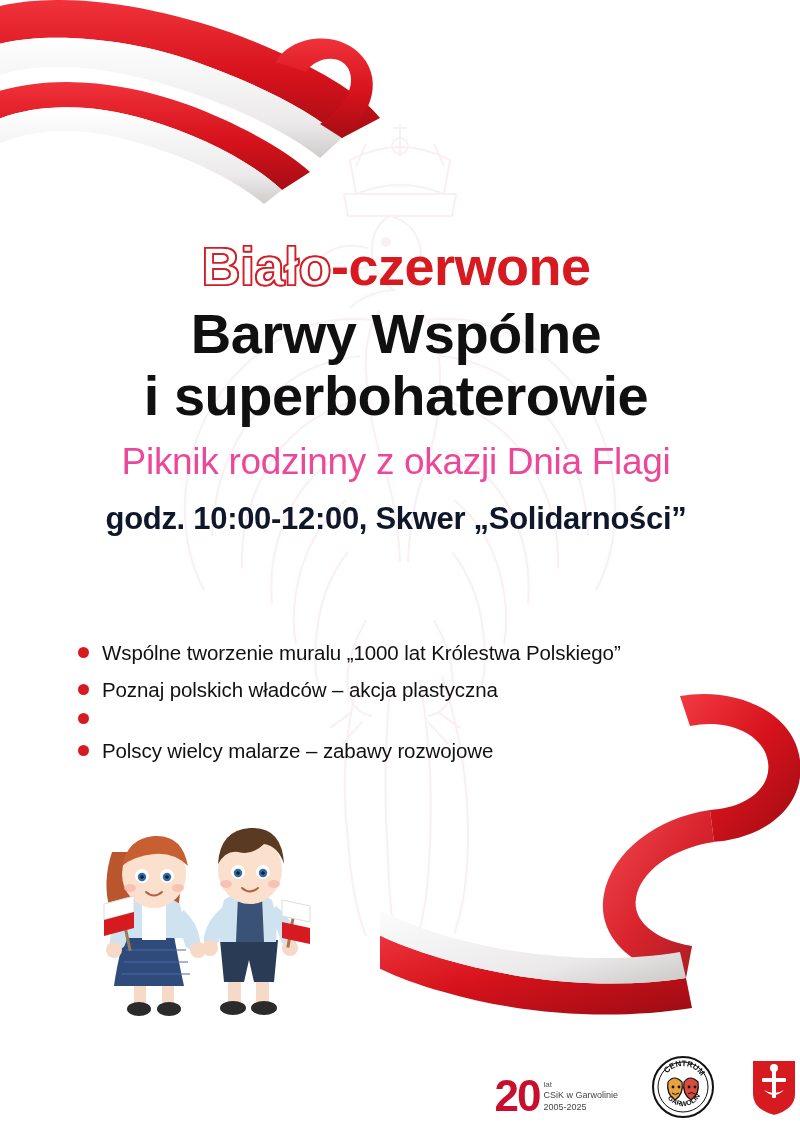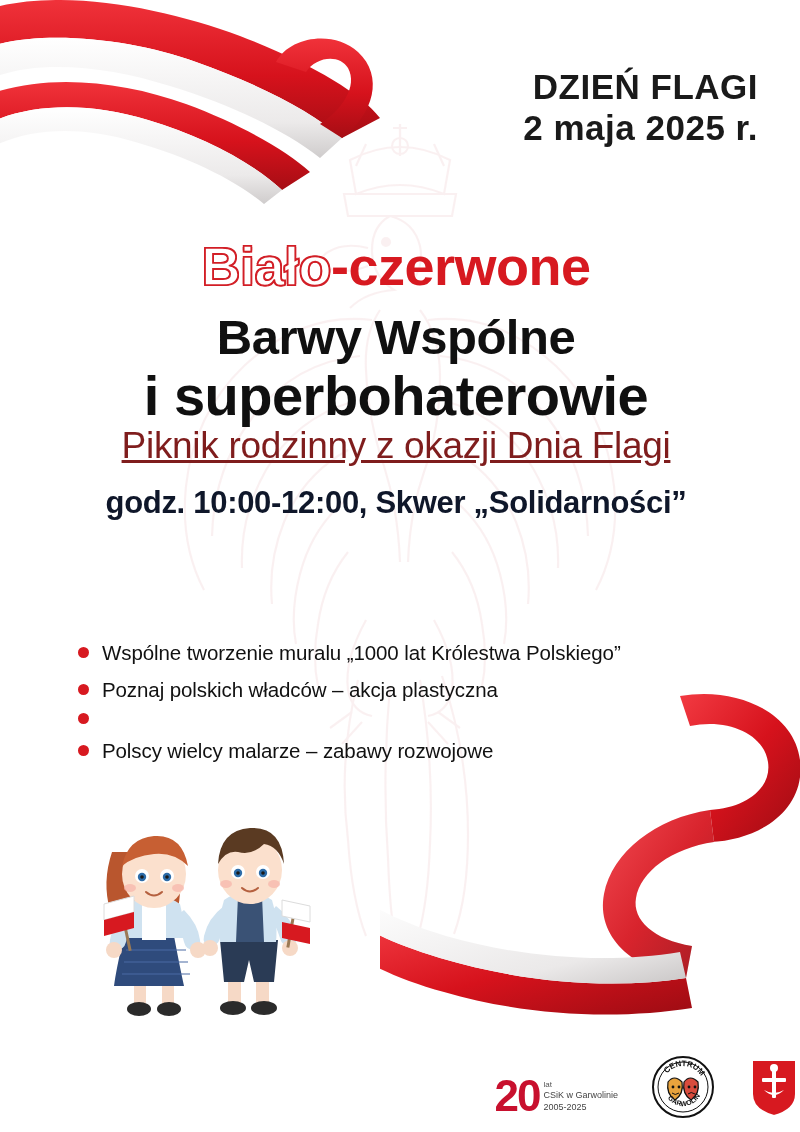--- a/index.html
+++ b/index.html
@@ -91,41 +91,41 @@
     text-shadow:
       1px 1px 0 #d21e26,
       -1px 1px 0 #d21e26,
       1px -1px 0 #d21e26,
       -1px -1px 0 #d21e26;
   }
   .title-1 .red-word {
     color: #d71920;
   }
   .title-2 {
-    font-size: 49px;
+    font-size: 56px;
     font-weight: bold;
     color: #101010;
     line-height: 1.06;
-    margin-top: 18px;
+    margin-top: 10px;
     letter-spacing: -0.5px;
   }
   .title-3 {
     font-size: 56px;
     font-weight: bold;
     color: #101010;
     line-height: 1.06;
     margin-top: 2px;
     letter-spacing: -0.5px;
   }
   .subtitle {
     font-size: 37px;
     font-weight: normal;
-    color: #7f1d1d;
+    color: #ec4899;
+    margin-top: 16px;
     letter-spacing: -0.3px;
-    text-decoration: underline;
   }
   .timeplace {
     font-size: 31px;
     font-weight: bold;
     color: #0f172a;
     margin-top: 18px;
     letter-spacing: -0.3px;
   }
 
   
@@ -306,24 +306,20 @@
       <path d="M310 36 C 348 28, 384 44, 388 72 C 392 98, 366 118, 330 120 L 330 152 C 382 150, 426 118, 420 70 L 300 6 Z" fill="url(#whiteg2)" opacity="0"></path>
 
       <path d="M330 120 C 276 128, 232 162, 224 204 C 216 246, 252 280, 306 288 L 312 256 C 274 250, 252 230, 256 208 C 260 182, 292 158, 334 152 Z" fill="url(#whiteg2)"></path>
       <path d="M334 152 C 292 158, 260 182, 256 208 C 252 230, 274 250, 312 256 L 306 288 C 252 280, 216 246, 224 204 C 232 162, 276 128, 330 120 Z" fill="url(#redg2)" opacity="0.92"></path>
 
       <path d="M306 288 C 230 300, 140 292, 60 268 C 20 256, -6 244, -20 234 L -20 268 C 0 280, 28 292, 64 302 C 146 326, 236 330, 312 318 Z" fill="url(#redg2)"></path>
       <path d="M-20 234 C -6 244, 20 256, 60 268 C 140 292, 230 300, 306 288 L 300 262 C 228 274, 142 268, 66 246 C 26 234, -2 220, -20 208 Z" fill="url(#whiteg2)"></path>
     </svg>
   </div>
 
-  <div class="header-block">
-    <div class="header-line1">DZIEŃ FLAGI</div>
-    <div class="header-line2">2 maja 2025 r.</div>
-  </div>
 
   <div class="title-block">
     <div class="title-1">
       <span class="white-word">Biało</span><span class="red-word">-czerwone</span>
     </div>
     <div class="title-2">Barwy Wspólne</div>
     <div class="title-3">i superbohaterowie</div>
     <div class="subtitle">Piknik rodzinny z okazji Dnia Flagi</div>
     <div class="timeplace">godz. 10:00-12:00, Skwer „Solidarności”</div>
   </div>

